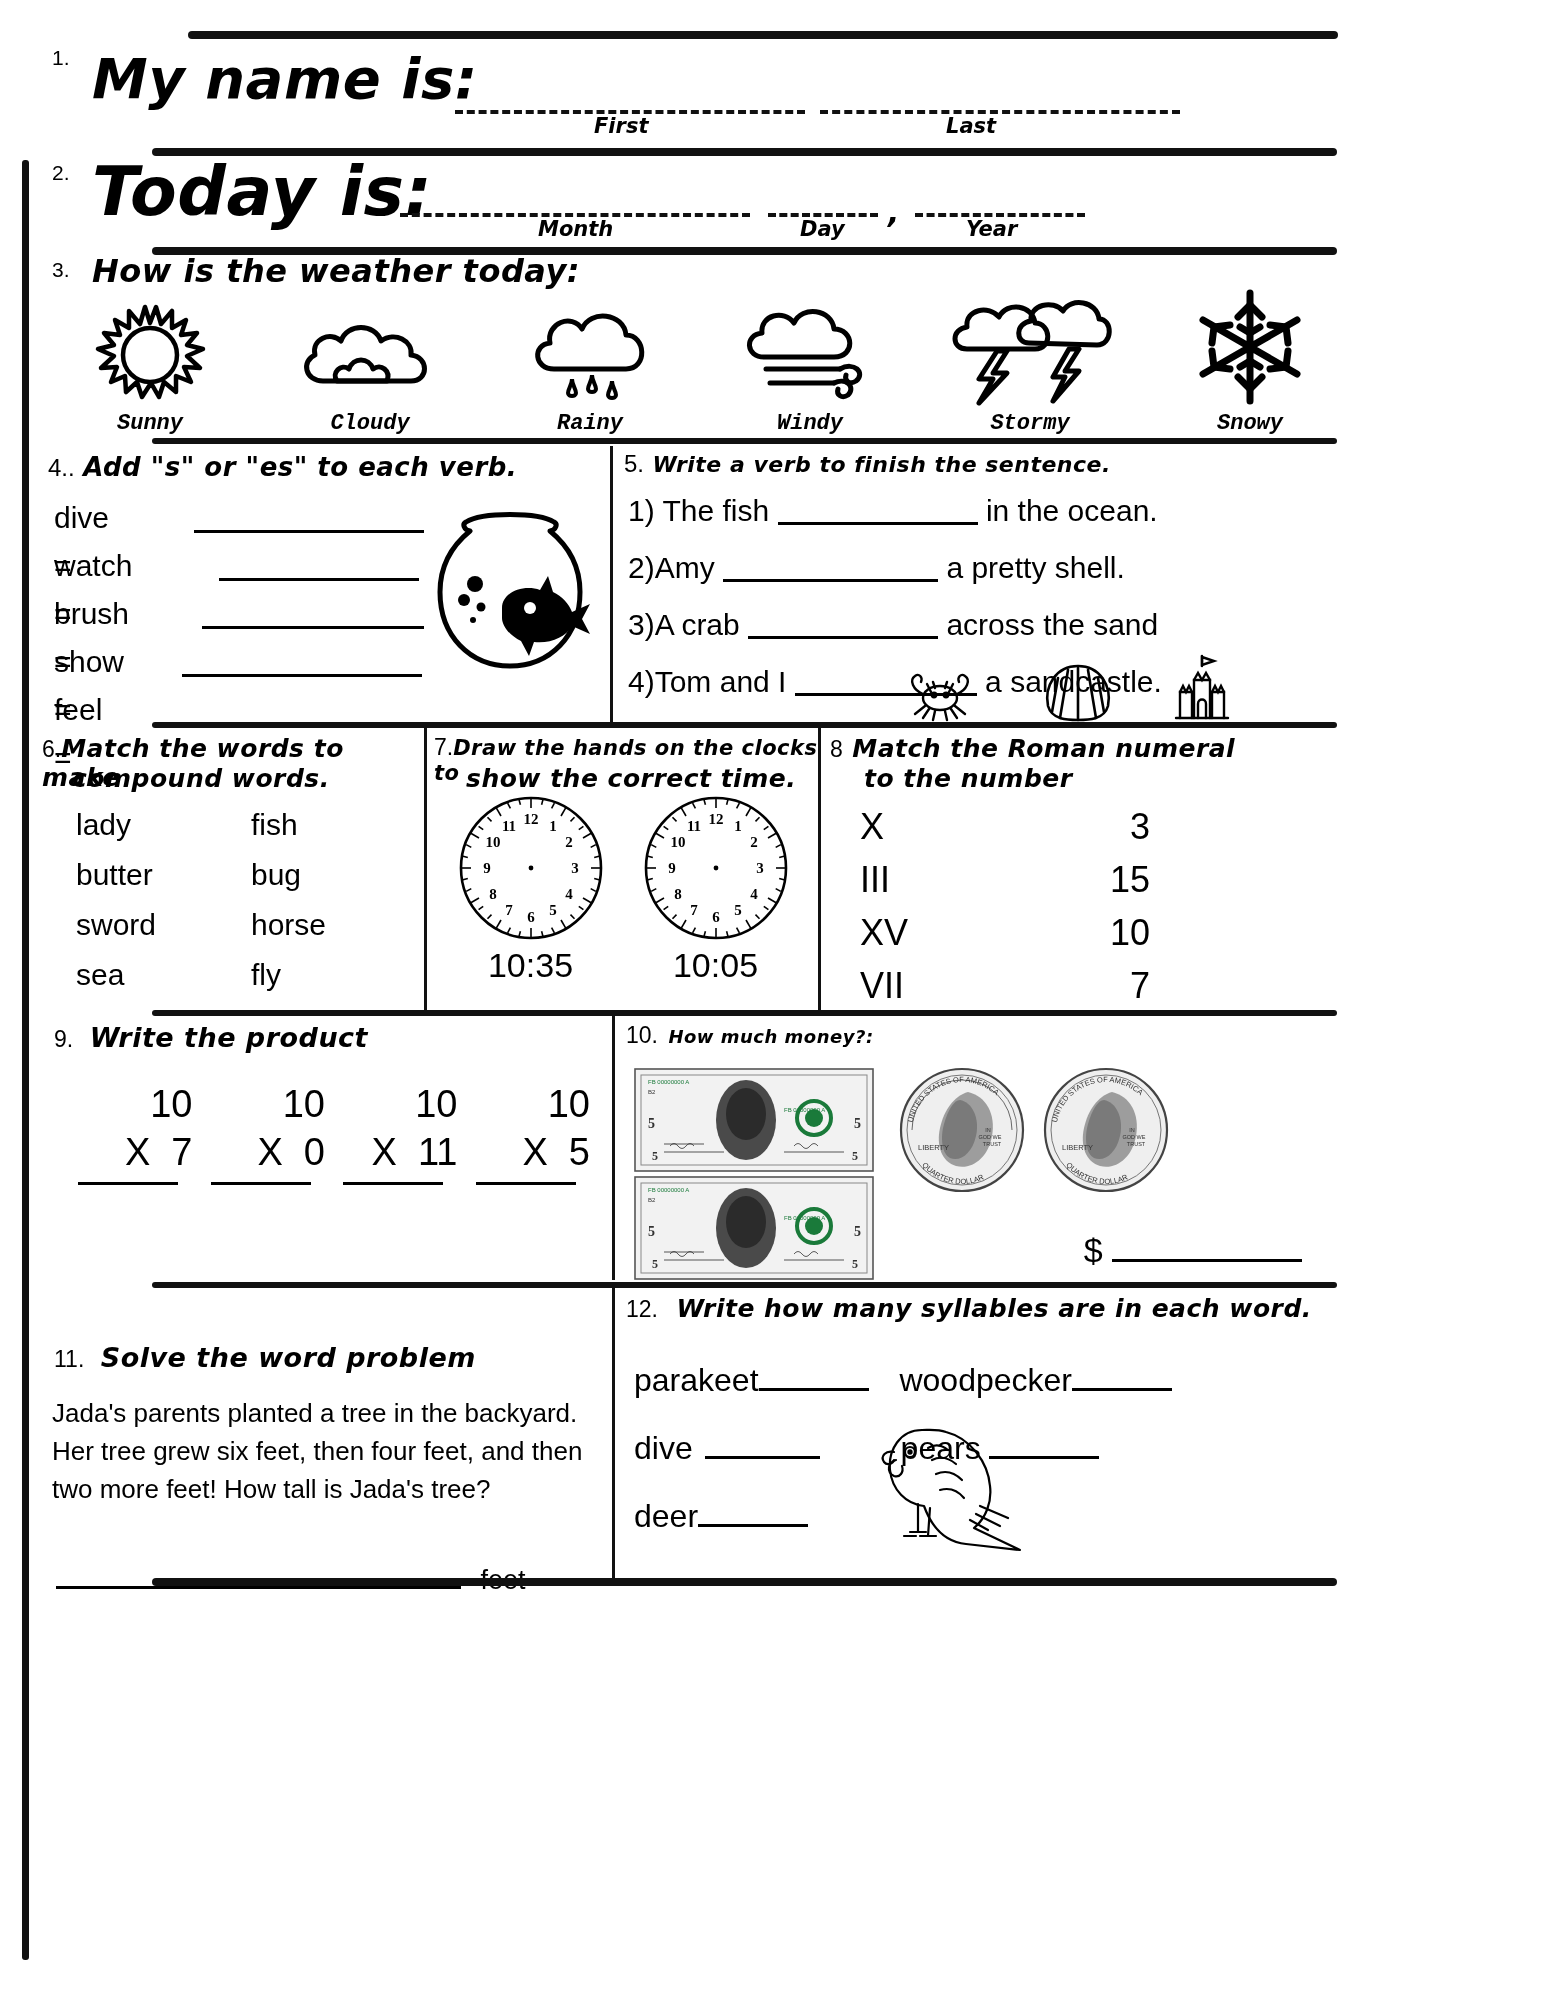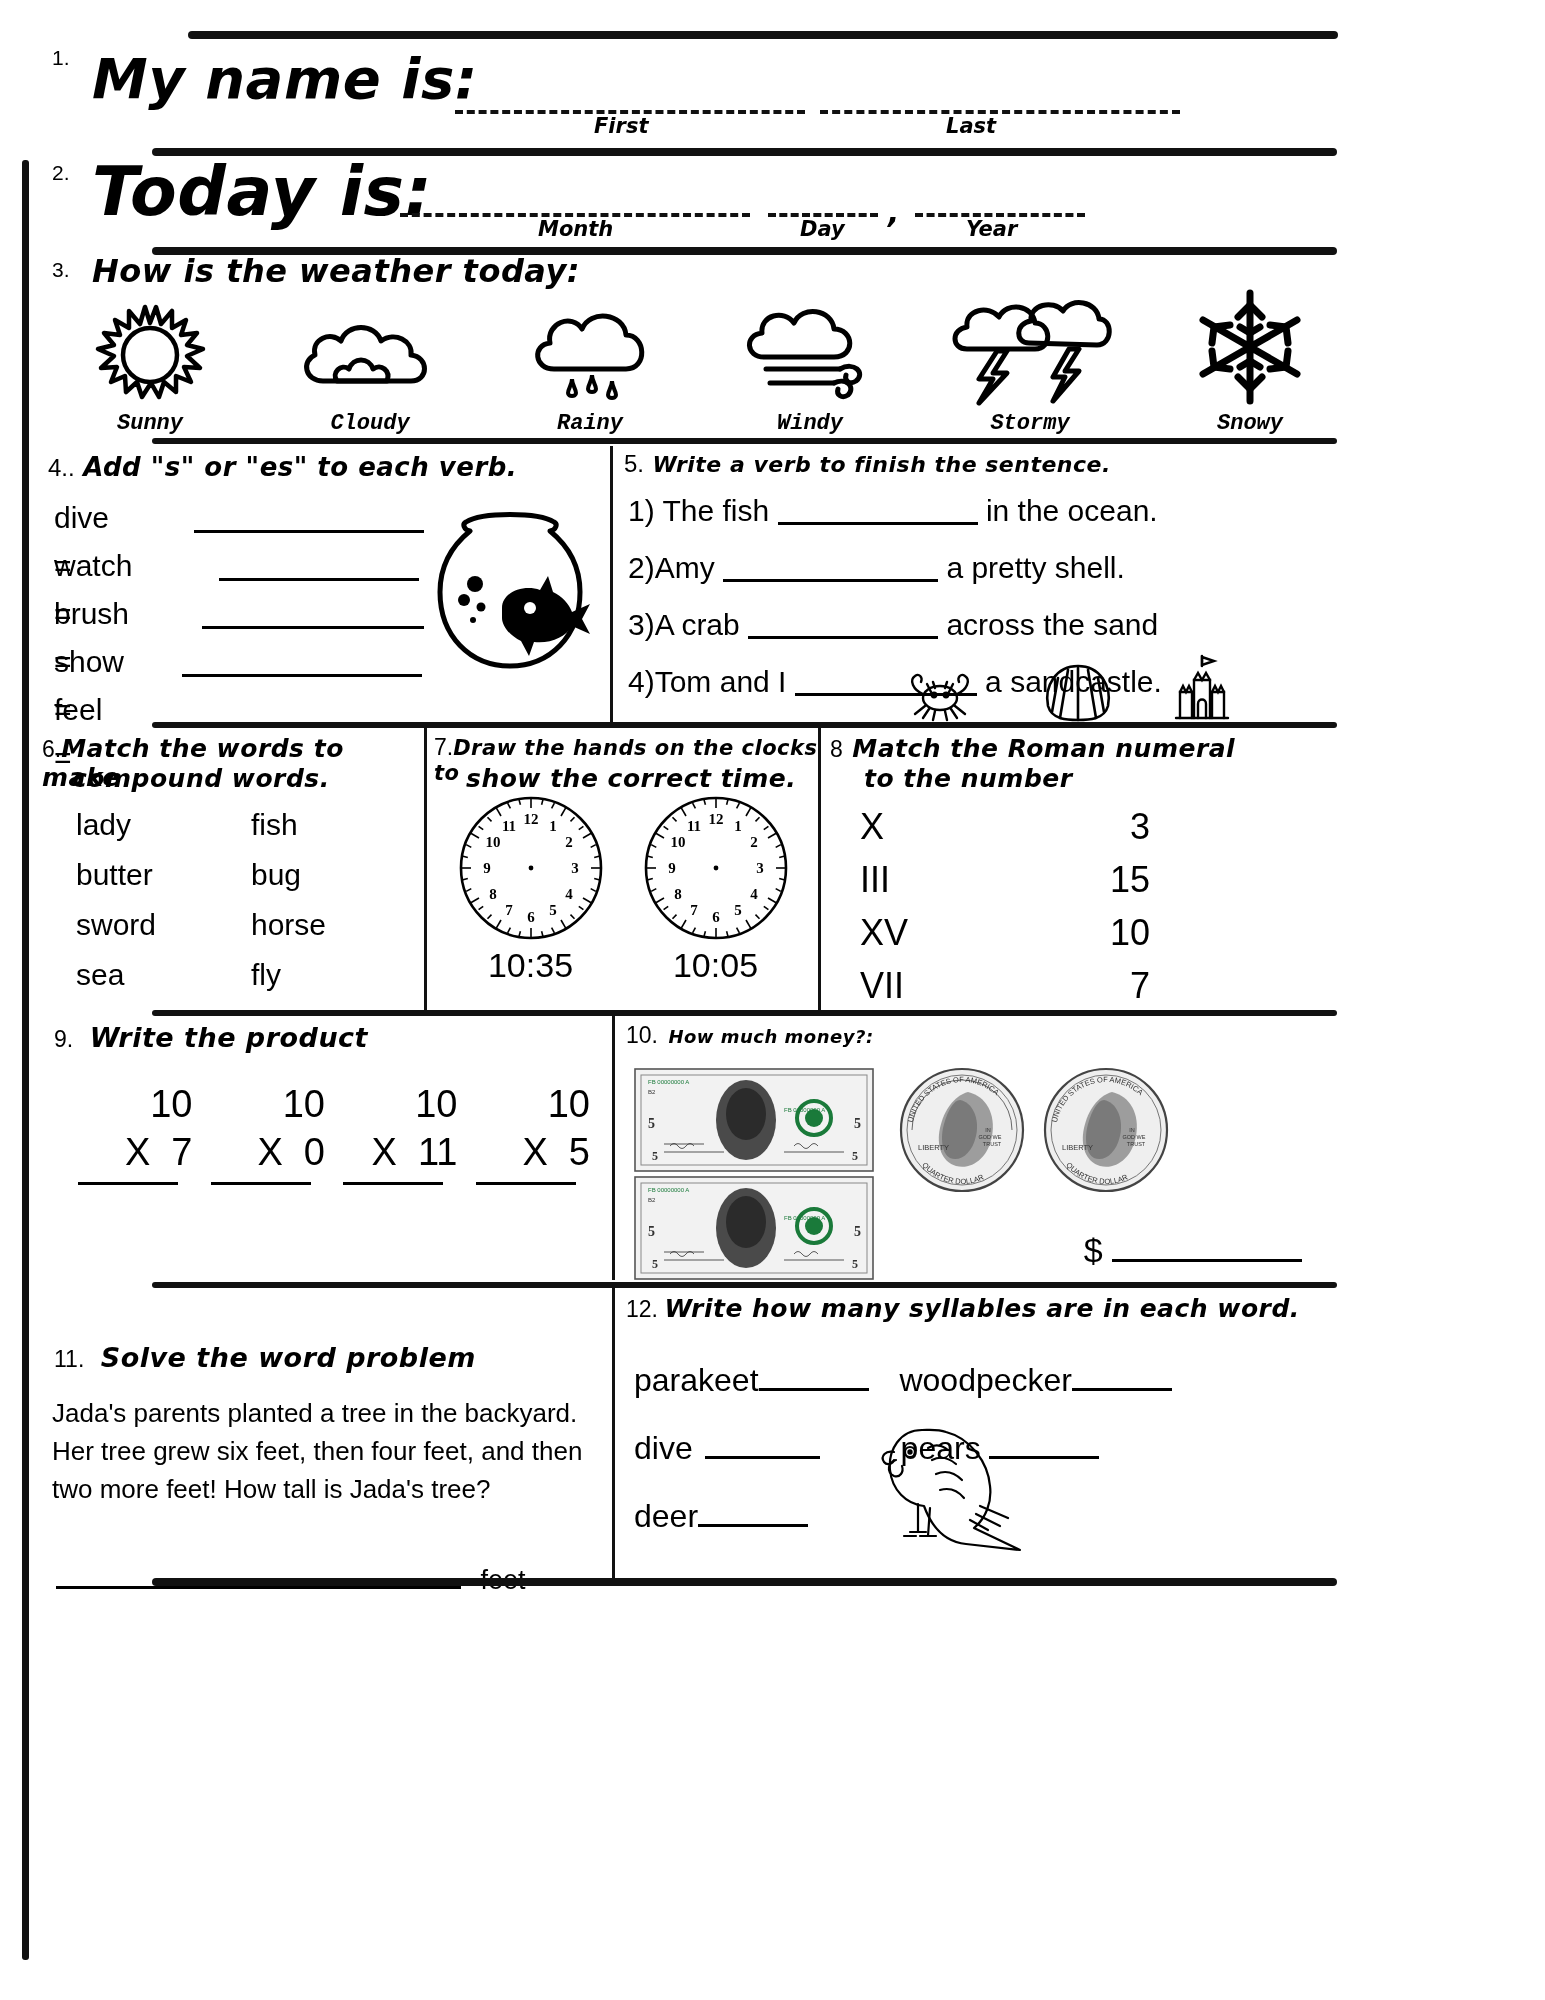--- a/index.html
+++ b/index.html
@@ -678,21 +678,21 @@
     <div class="wp">Jada's parents planted a tree in the backyard. Her tree grew six feet, then four feet, and then two more feet! How tall is Jada's tree?</div>
     <div class="feetline">
       <span class="blank" style="width:405px;"></span>
       <span style="margin-left:12px;">feet</span>
     </div>
   </div>
 
   <div class="sec q12">
     <div style="position:absolute;left:6px;top:4px;">
       <span class="qnum" style="font-size:23px;">12.</span>
-      <span class="hand" style="font-size:25px;margin-left:2px;">Write how many syllables are in each word.</span>
+      <span class="hand" style="font-size:25px;margin-left:14px;">Write how many syllables are in each word.</span>
     </div>
     <div class="syl">
       <div>
         <span>parakeet</span><span class="blank" style="width:110px;"></span>
         <span style="margin-left:22px;">woodpecker</span><span class="blank" style="width:100px;"></span>
       </div>
       <div>
         <span>dive</span><span class="blank" style="width:115px;margin-left:12px;"></span>
         <span style="margin-left:72px;">pears</span><span class="blank" style="width:110px;margin-left:8px;"></span>
       </div>

